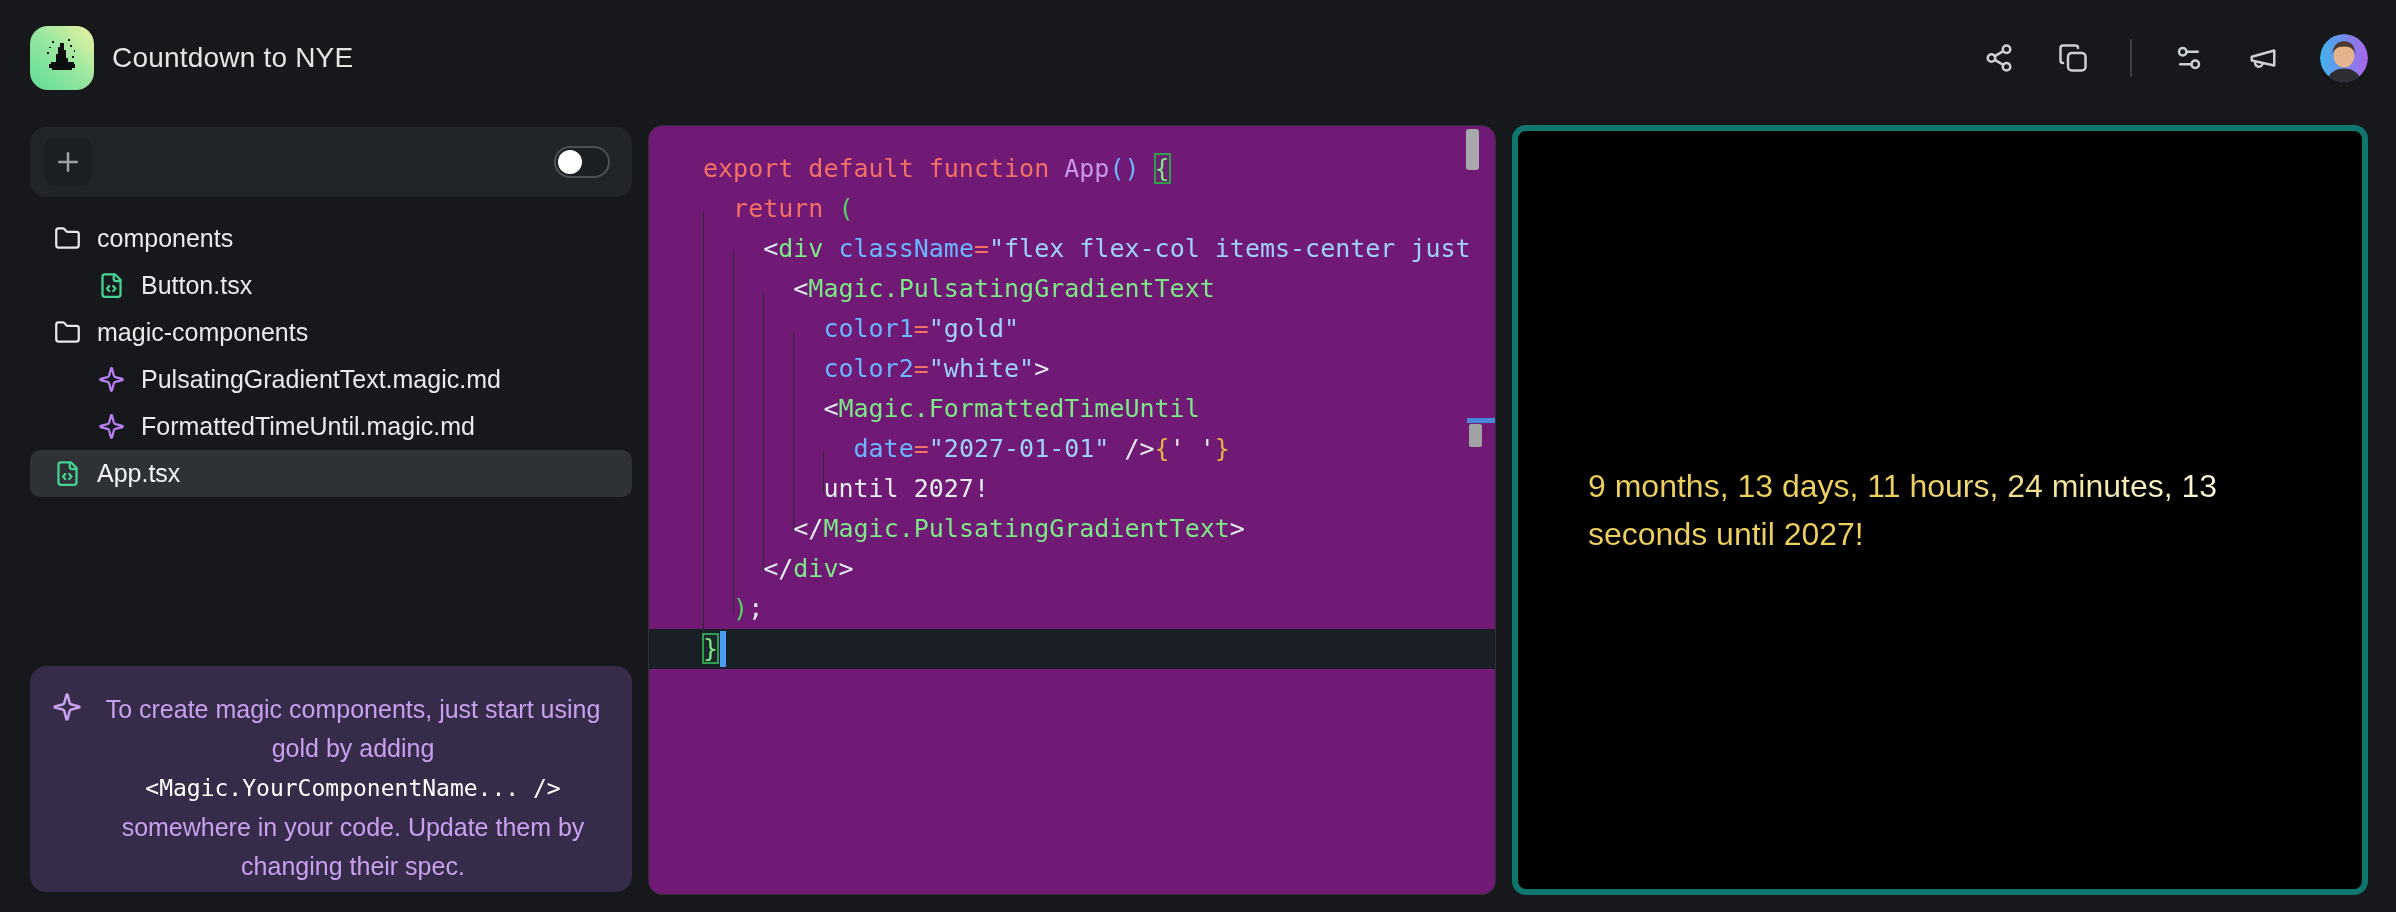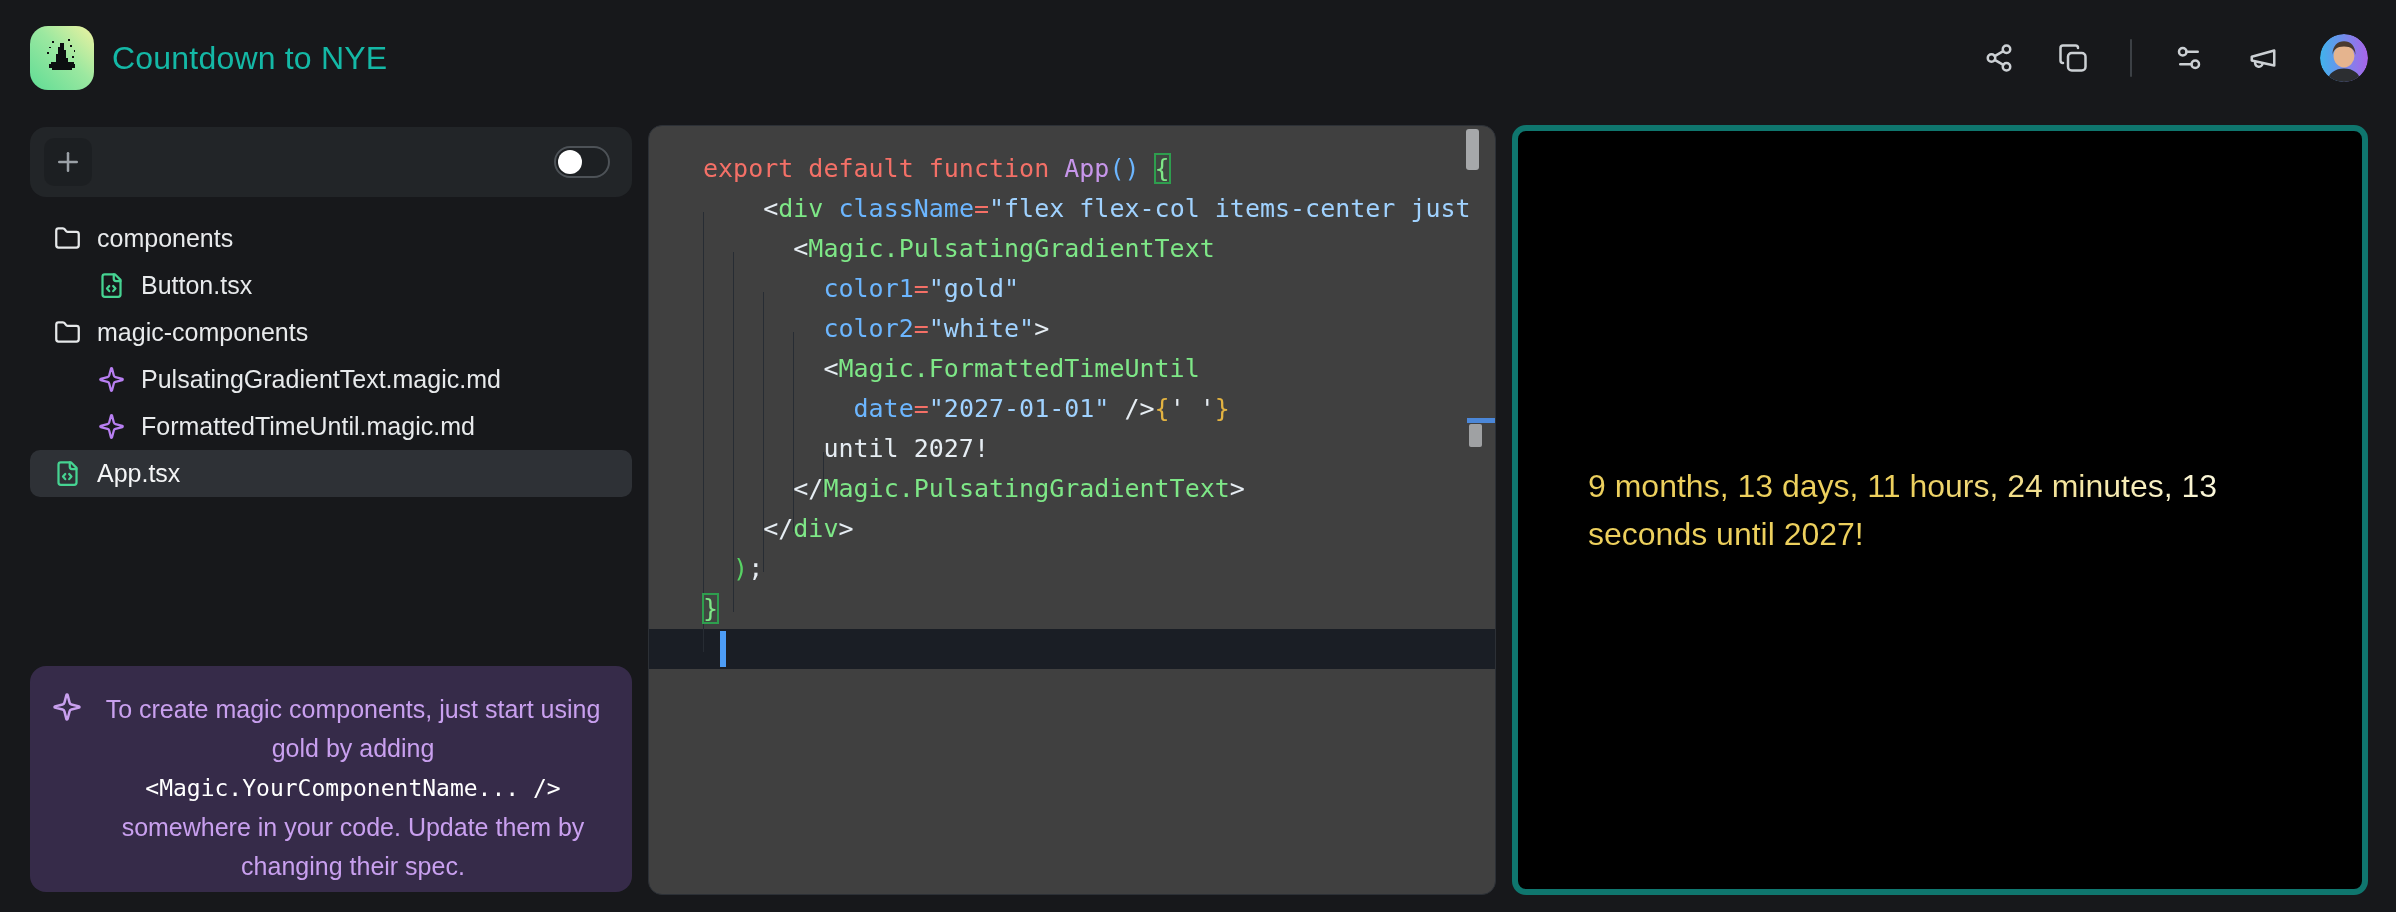--- a/index.html
+++ b/index.html
@@ -9,21 +9,21 @@
     background:#17181b; font-family:"Liberation Sans", sans-serif; color:#e8eaec;
   }
   
   .topbar { position:absolute; left:0; top:0; width:100%; height:125px; }
   .logo {
     position:absolute; left:30px; top:26px; width:64px; height:64px; border-radius:18px;
     background:linear-gradient(45deg,#5fdc95 0%,#9ce8a0 55%,#eef2a1 100%);
     display:flex; align-items:center; justify-content:center;
   }
   .app-title { position:absolute; left:112px; top:0; height:116px; display:flex; align-items:center;
-    font-size:32px; font-weight:500; color:#14b8a6; letter-spacing:.2px; }
+    font-size:28px; font-weight:500; color:#e5e5e5; letter-spacing:.2px; }
   .topbar-right { position:absolute; right:28px; top:0; height:116px; display:flex; align-items:center; gap:40px; }
   .icon-btn { width:34px; height:34px; display:flex; align-items:center; justify-content:center; cursor:pointer; }
   .icon-btn svg { stroke:#ccd0d4; }
   .v-divider { width:2px; height:38px; background:#3c4045; border-radius:1px; }
   .avatar { width:48px; height:48px; border-radius:50%; overflow:hidden; cursor:pointer; }
   
   .main { position:absolute; left:0; top:125px; width:100%; height:770px; }
   .sidebar { position:absolute; left:30px; top:0; width:602px; height:770px;text-align:center; }
   .new-card { position:absolute; left:0; top:2px; width:602px; height:70px; background:#222528; border-radius:16px; }
   .plus-btn { position:absolute; left:14px; top:11px; width:48px; height:48px; border-radius:10px;
@@ -39,21 +39,21 @@
   .tree-row.depth1 { padding-left:68px; }
   .tree-row.selected { background:#2e3136; color:#f4f5f6; }
   .tree-row svg { flex:none; }
   
   .tip { position:absolute; left:0; top:541px; width:602px; height:226px; background:#362b49; border-radius:16px;
     padding:24px 22px; display:flex; gap:14px; }
   .tip-icon { flex:none; margin-top:2px; }
   .tip-text { font-size:25px; line-height:39px; color:#c9a0ef; }
   .tip-text code { font-family:"DejaVu Sans Mono", monospace; font-size:23px; color:#ffffff; white-space:nowrap; }
   
-  .editor { position:absolute; left:648px; top:0; width:848px; height:770px; background:#404040;
+  .editor { position:absolute; left:648px; top:0; width:848px; height:770px; background:#701a75;
     border:1px solid #2c3036; border-radius:14px; overflow:hidden;
     font-family:"DejaVu Sans Mono", monospace; font-size:25px; line-height:40px; }
   .code-lines { position:absolute; left:0; top:23px; width:100%; }
   .code-line { position:relative; padding-left:54px; height:40px; white-space:pre; color:#e6edf3; }
   .tok-kw  { color:#f47067; }
   .tok-fn  { color:#c796ea; }
   .tok-pb  { color:#6cb6ff; }
   .tok-pg  { color:#57d364; }
   .tok-yb  { color:#e3b341; }
   .tok-tag { color:#7ee787; }
@@ -237,20 +237,21 @@
 
     <div class="editor">
       <div class="active-line"></div>
       <div class="indent-guide" style="left:54px;  top:86px;  height:440px;"></div>
       <div class="indent-guide" style="left:84px;  top:126px; height:360px;"></div>
       <div class="indent-guide" style="left:114px; top:166px; height:280px;"></div>
       <div class="indent-guide" style="left:144px; top:206px; height:200px;"></div>
       <div class="indent-guide" style="left:174px; top:326px; height:40px;"></div>
       <div class="code-lines" id="code">
           <div class="code-line"><span class="tok tok-kw">export default function </span><span class="tok tok-fn">App</span><span class="tok tok-pb">()</span><span class="tok tok-pl"> </span><span class="tok tok-mb">{</span></div>
+          <div class="code-line"><span class="tok tok-pl">  </span><span class="tok tok-kw">return</span><span class="tok tok-pl"> </span><span class="tok tok-pg">(</span></div>
           <div class="code-line"><span class="tok tok-pl">    &lt;</span><span class="tok tok-tag">div</span><span class="tok tok-pl"> </span><span class="tok tok-attr">className</span><span class="tok tok-op">=</span><span class="tok tok-str">"flex flex-col items-center just</span></div>
           <div class="code-line"><span class="tok tok-pl">      &lt;</span><span class="tok tok-tag">Magic.PulsatingGradientText</span></div>
           <div class="code-line"><span class="tok tok-pl">        </span><span class="tok tok-attr">color1</span><span class="tok tok-op">=</span><span class="tok tok-str">"gold"</span></div>
           <div class="code-line"><span class="tok tok-pl">        </span><span class="tok tok-attr">color2</span><span class="tok tok-op">=</span><span class="tok tok-str">"white"</span><span class="tok tok-pl">&gt;</span></div>
           <div class="code-line"><span class="tok tok-pl">        &lt;</span><span class="tok tok-tag">Magic.FormattedTimeUntil</span></div>
           <div class="code-line"><span class="tok tok-pl">          </span><span class="tok tok-attr">date</span><span class="tok tok-op">=</span><span class="tok tok-str">"2027-01-01"</span><span class="tok tok-pl"> /&gt;</span><span class="tok tok-yb">{</span><span class="tok tok-pl">' '</span><span class="tok tok-yb">}</span></div>
           <div class="code-line"><span class="tok tok-pl">        until 2027!</span></div>
           <div class="code-line"><span class="tok tok-pl">      &lt;/</span><span class="tok tok-tag">Magic.PulsatingGradientText</span><span class="tok tok-pl">&gt;</span></div>
           <div class="code-line"><span class="tok tok-pl">    &lt;/</span><span class="tok tok-tag">div</span><span class="tok tok-pl">&gt;</span></div>
           <div class="code-line"><span class="tok tok-pl">  </span><span class="tok tok-pg">)</span><span class="tok tok-pl">;</span></div>

